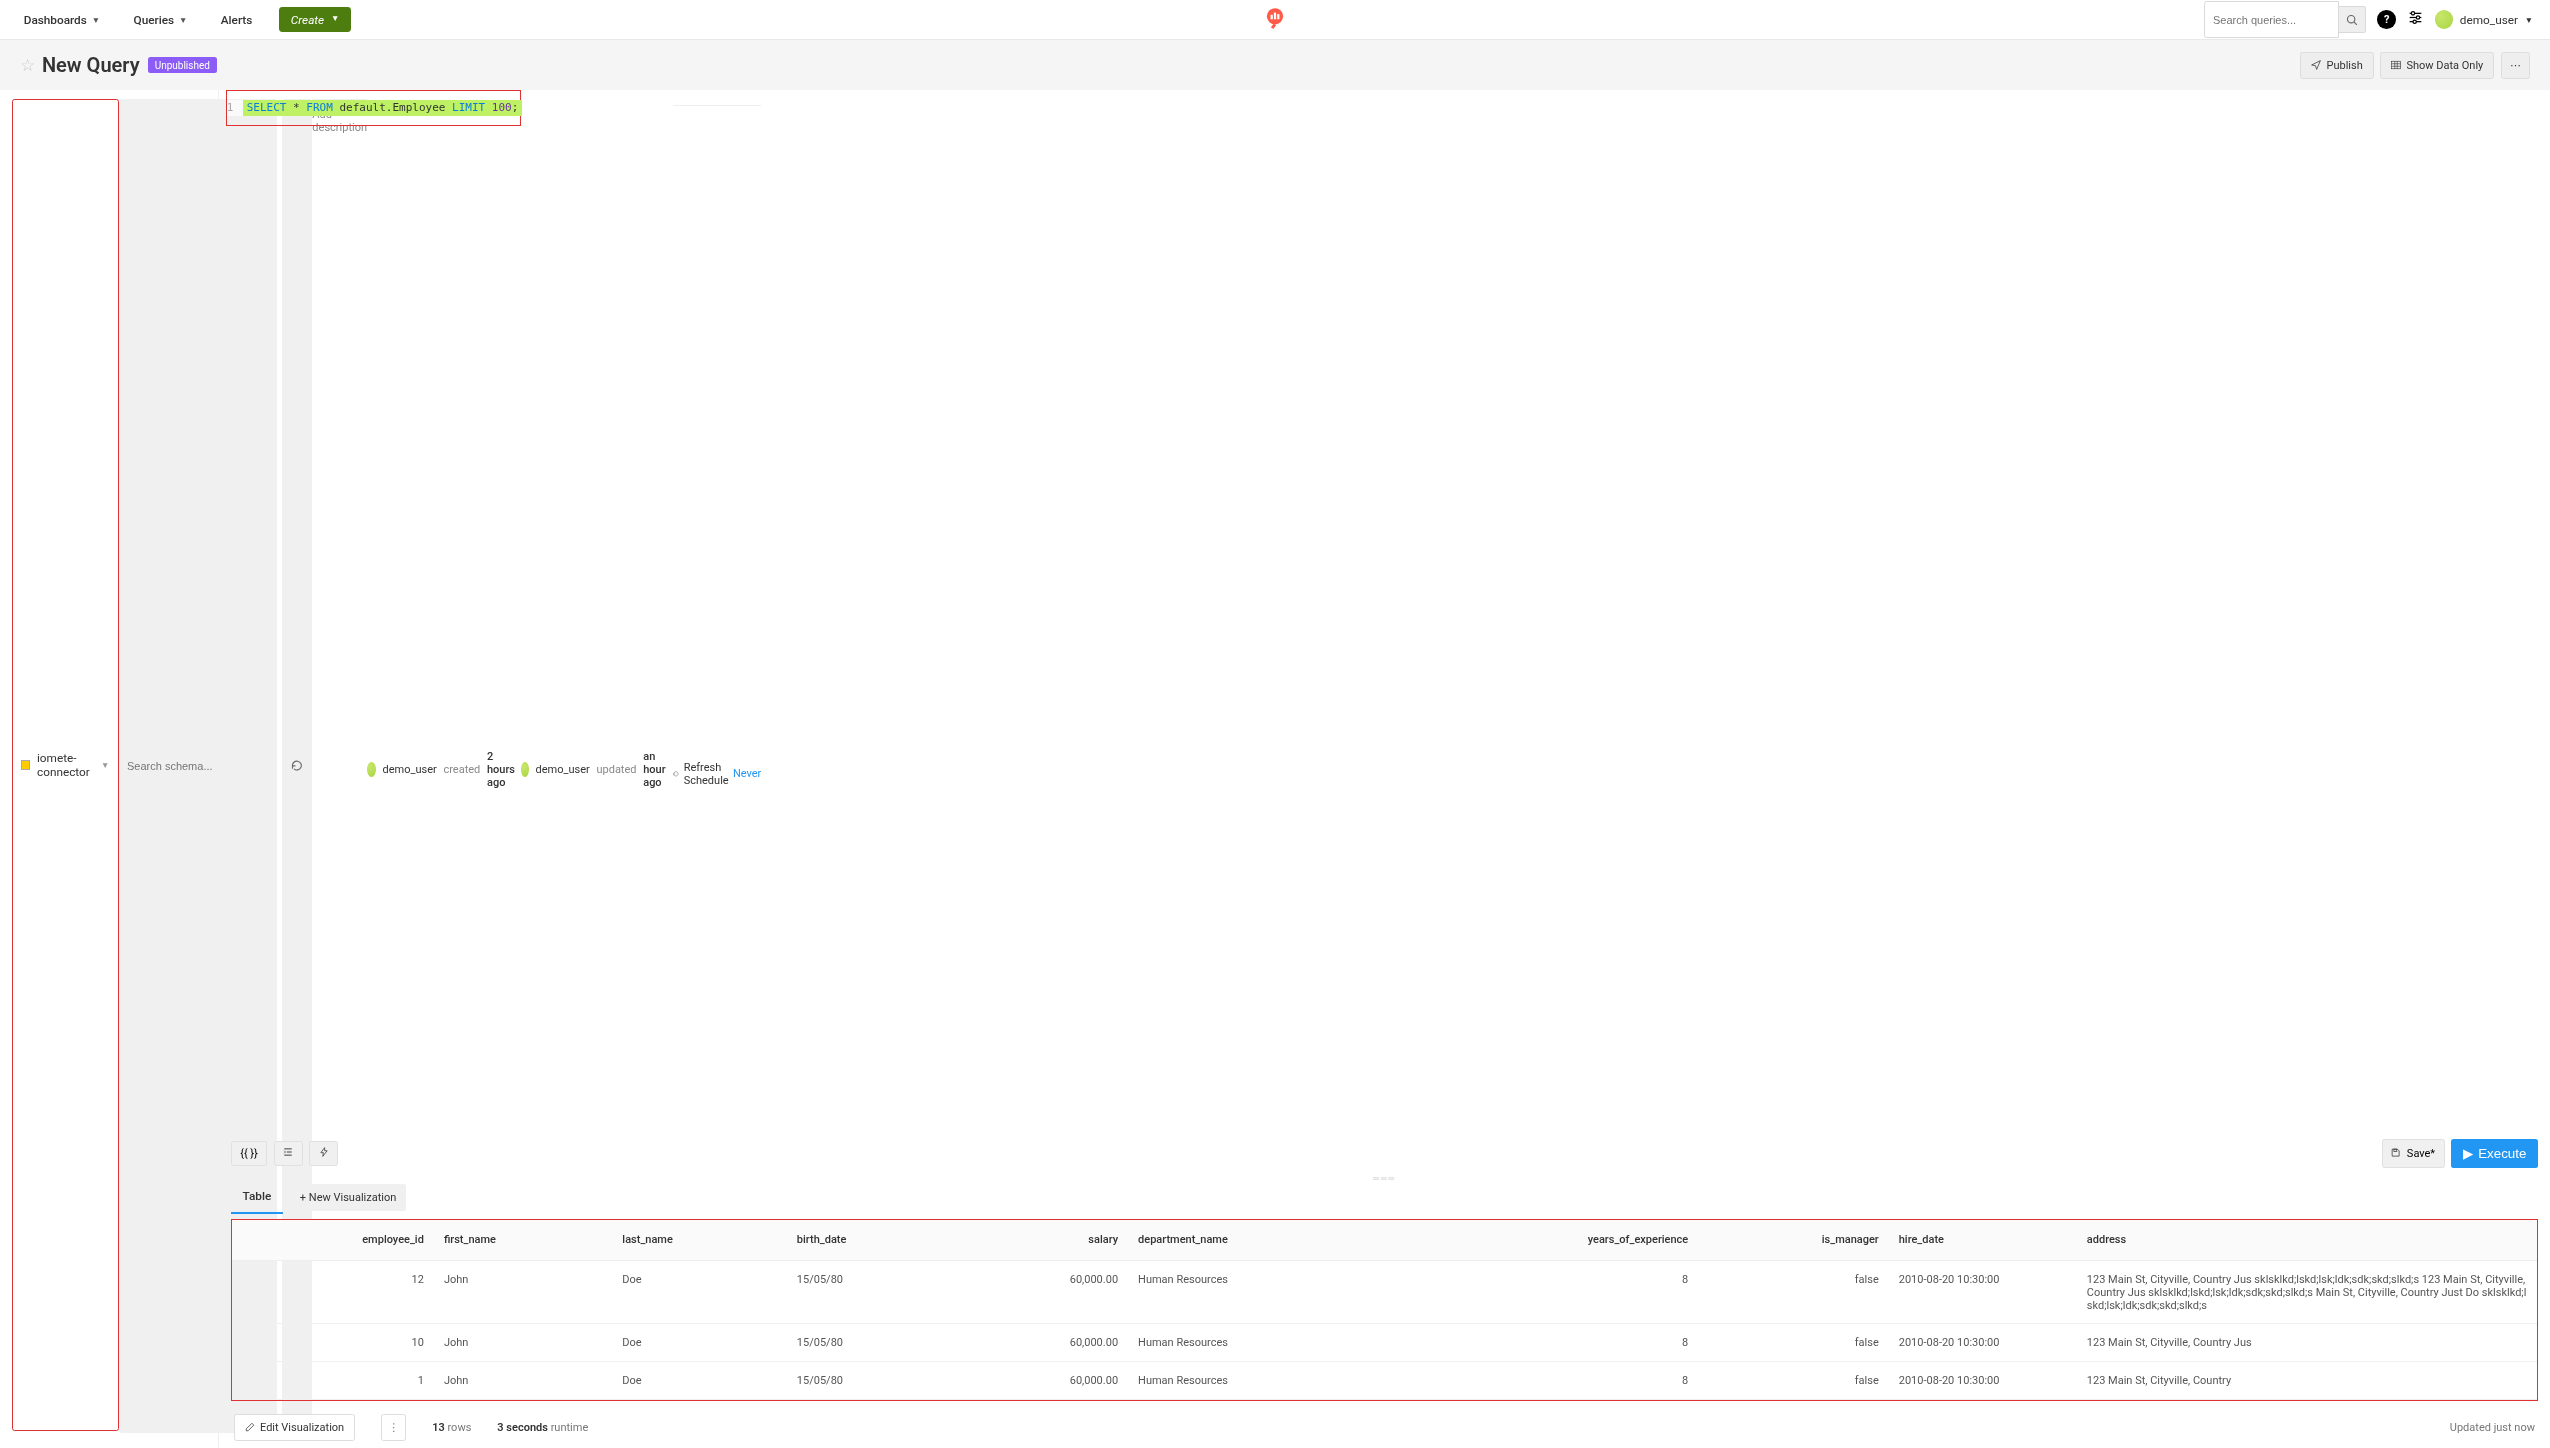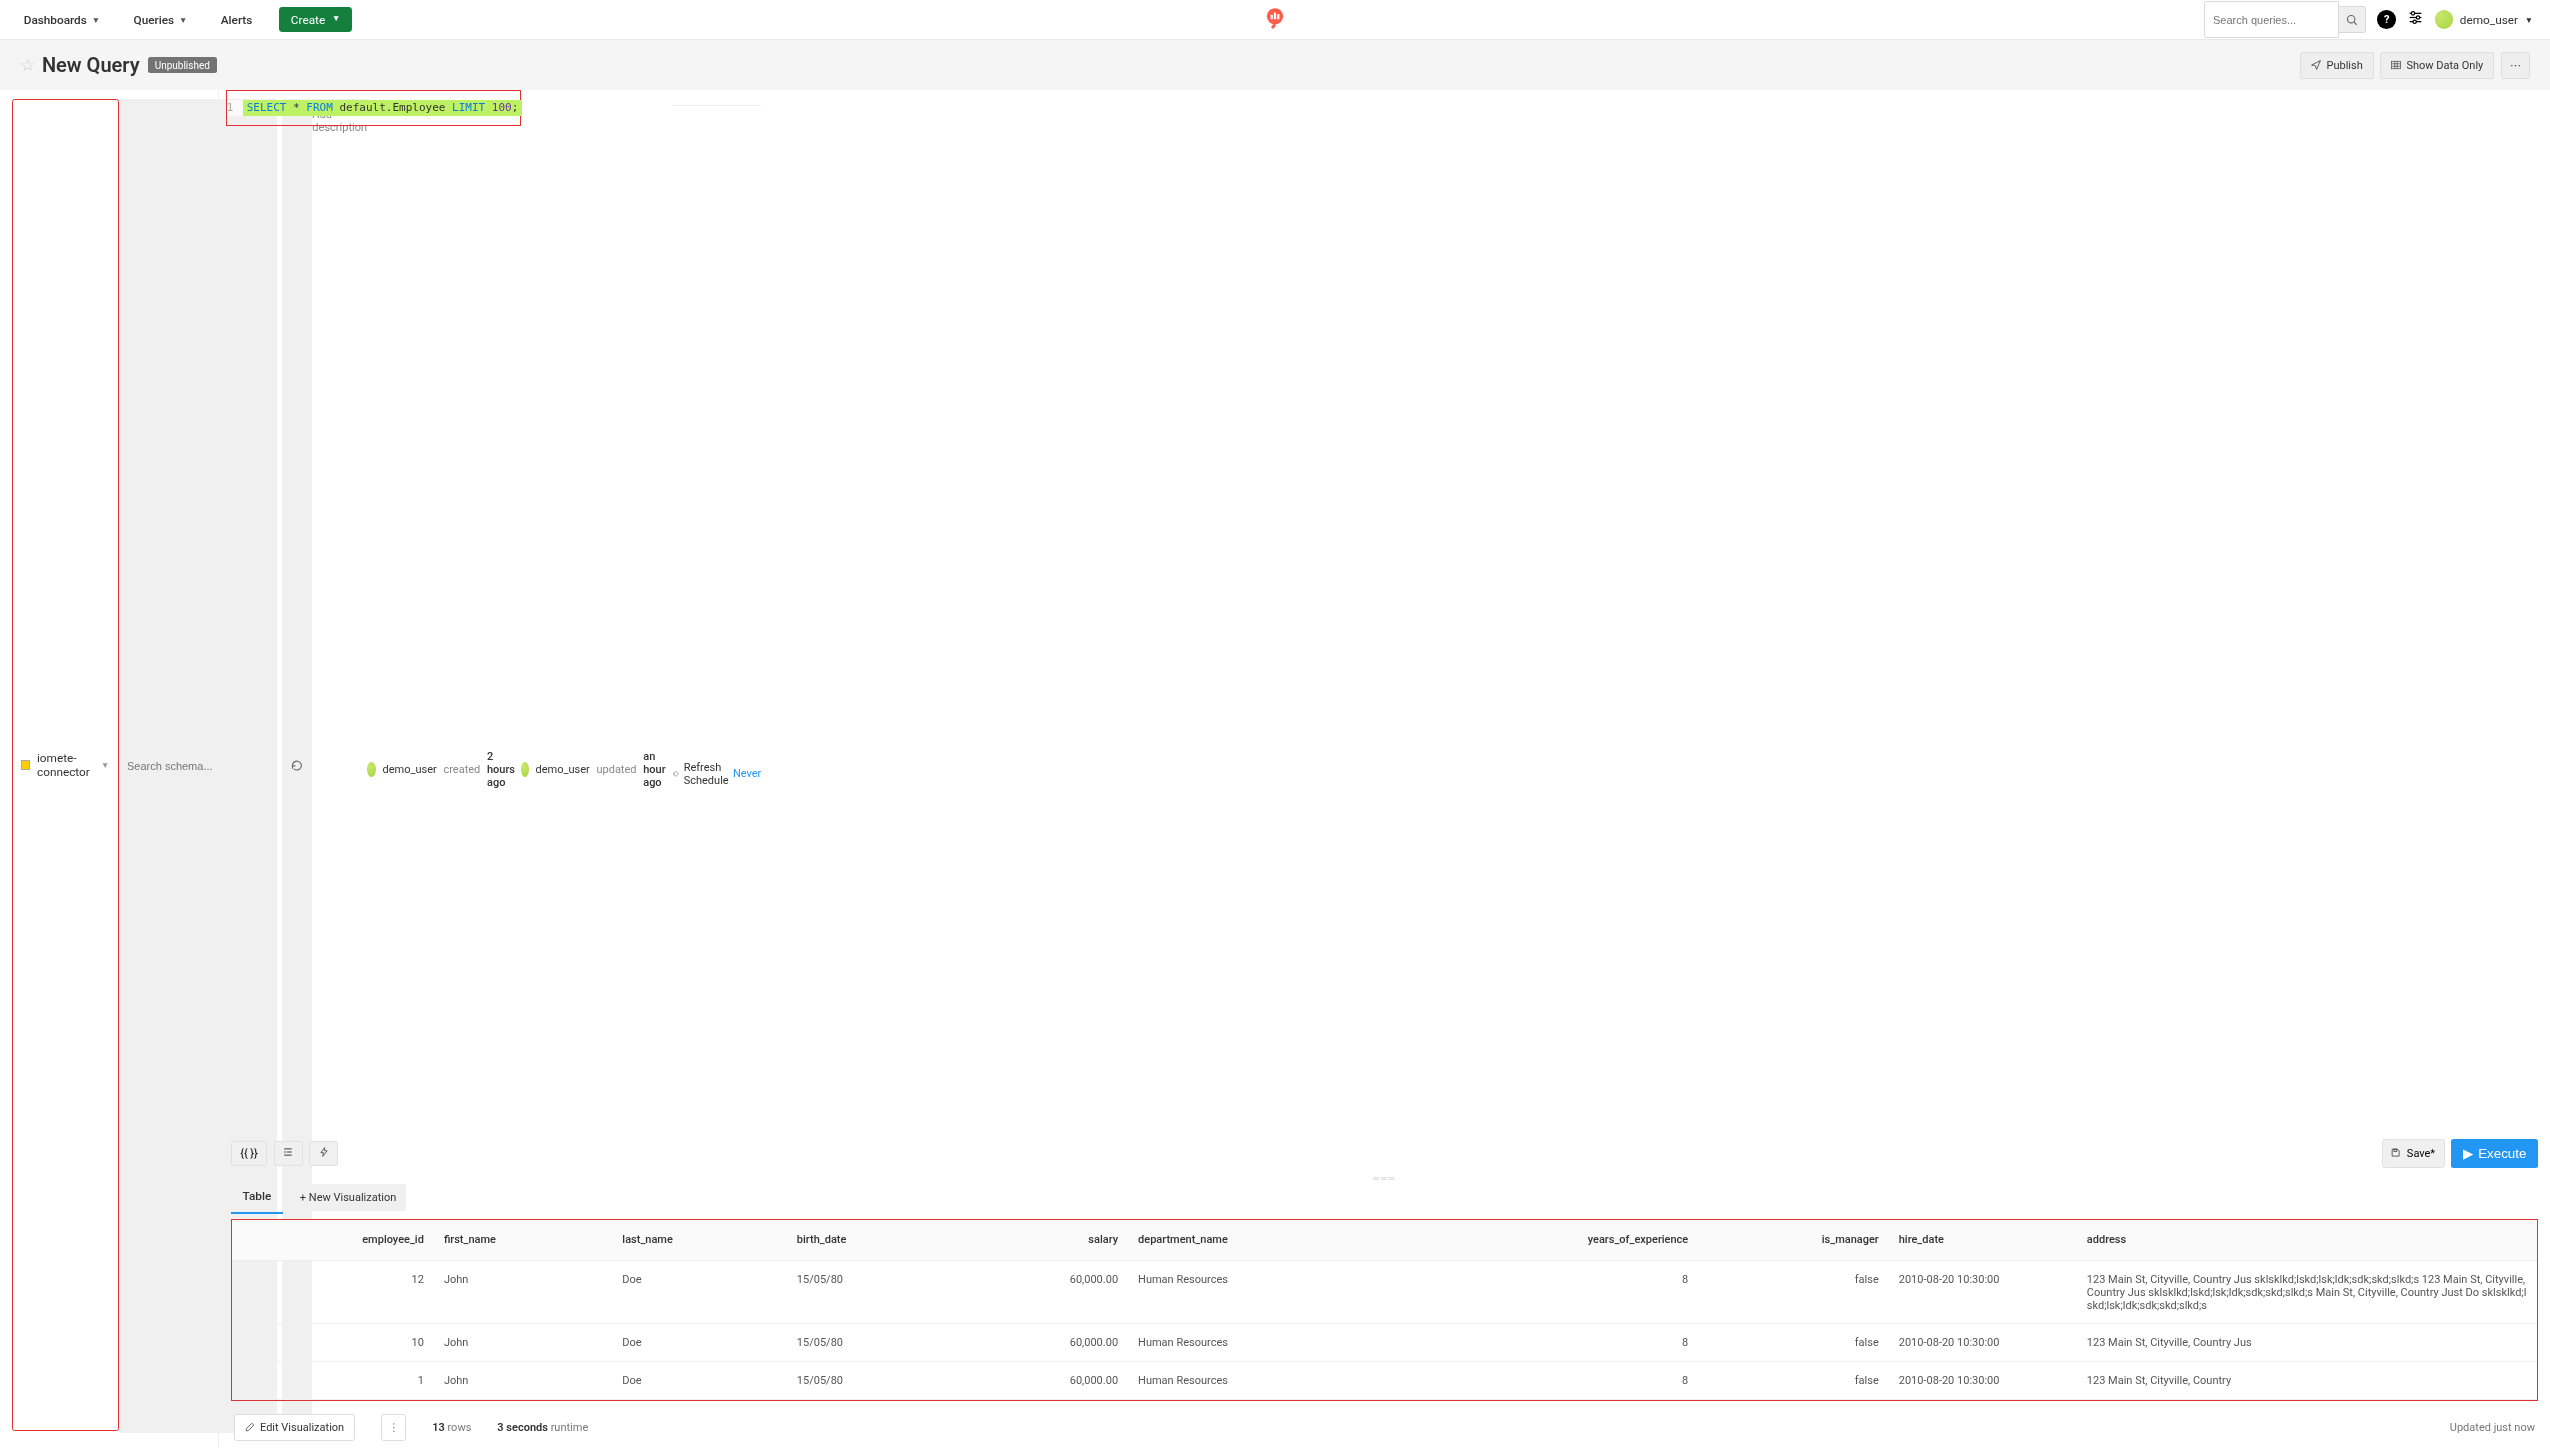--- a/index.html
+++ b/index.html
@@ -3,38 +3,38 @@
   <meta charset="utf-8">
   <style>
     * { margin: 0; padding: 0; box-sizing: border-box; }
     body { font-family: -apple-system, BlinkMacSystemFont, "Segoe UI", Roboto, sans-serif; font-size: 11.8px; color: #333; background: #fff; }
     
     
     .top-nav { display: flex; align-items: center; height: 40px; padding: 0 17px; border-bottom: 0.8px solid #e8e8e8; background: #fff; position: relative; }
     .nav-left { display: flex; align-items: center; gap: 20px; }
     .nav-item { display: flex; align-items: center; gap: 5px; padding: 5px 6.7px; font-weight: 500; cursor: pointer; }
     .nav-item .chev { font-size: 8.4px; color: #555; }
-    .create-btn { background: #15803d; color: #fff; padding: 5.9px 11.8px; border-radius: 3.4px; display: flex; align-items: flex-start; gap: 6.7px; cursor: pointer; }
+    .create-btn { background: #4d7c0f; color: #fff; padding: 5.9px 11.8px; border-radius: 3.4px; display: flex; align-items: flex-start; gap: 6.7px; cursor: pointer; font-style: italic; }
     .create-btn .chev { color: #fff; font-size: 8.4px; }
     .logo-center { position: absolute; left: 50%; transform: translateX(-50%); }
     .logo { width: 23.6px; height: 23.6px; }
     .nav-right { margin-left: auto; display: flex; align-items: center; gap: 11.8px; }
     .search-wrap { display: flex; align-items: center; }
     .search-input { width: 135px; height: 37px; padding: 0 8.4px; border: 0.8px solid #d9d9d9; border-radius: 2.5px 0 0 2.5px; font-size: 11px; }
     .search-btn { width: 27px; height: 27px; background: #eee; border: 0.8px solid #d9d9d9; border-left: none; border-radius: 0 2.5px 2.5px 0; display: flex; align-items: center; justify-content: center; cursor: pointer; }
     .icon-circle-q { width: 18.6px; height: 18.6px; background: #000; color: #fff; border-radius: 50%; display:flex; align-items:center; justify-content:center; font-weight:700; font-size:11px; cursor:pointer;}
     .sliders-icon { font-size: 15px; cursor:pointer; }
     .user-wrap { display: flex; align-items: center; gap: 6.7px; cursor: pointer; }
     .avatar { width: 18.6px; height: 18.6px; border-radius: 50%; background: radial-gradient(circle at 30% 30%, #c8e66b, #a8d642); }
     
     
     .header-bar { display: flex; align-items: center; padding: 11.8px 20px; background: #f5f5f5; }
     .star-icon { color: #ccc; font-size: 17px; margin-right: 6.7px; cursor: pointer; }
     .page-title { font-size: 20px; font-weight: 600; margin-right: 8.4px; }
-    .badge { background: #737373; color: #fff; font-size: 10px; padding: 2.5px 6.7px; border-radius: 2.5px; }
+    .badge { background: #8b5cf6; color: #fff; font-size: 10px; padding: 2.5px 6.7px; border-radius: 2.5px; }
     .header-actions { margin-left: auto; display: flex; gap: 6.7px; }
     .btn-grey { background: #eee; border: 0.8px solid #ddd; padding: 5.9px 10px; border-radius: 2.5px; display: flex; align-items: center; gap: 5px; cursor: pointer; font-size: 11px; }
     .btn-icon-only { width: 29px; justify-content: center; }
 
     
     .main { display: flex; height: calc(100vh - 40px - 49px); }
     .sidebar { width: 219px; padding: 8.4px 11.8px; display: flex; flex-direction: row; border-right: 0.8px solid #eee; }
     .ds-select { border: 1.7px solid #e03030; border-radius: 2.5px; padding: 6.7px 8.4px; display: flex; align-items: center; gap: 6.7px; cursor: pointer; margin-bottom: 10px; background:#fff;}
     .ds-select .flag { width:13.5px; height:10px; background: #ffcc00; border:0.8px solid #aaa; }
     .ds-select .chev { margin-left: auto; color: #999; font-size: 8.4px; }

